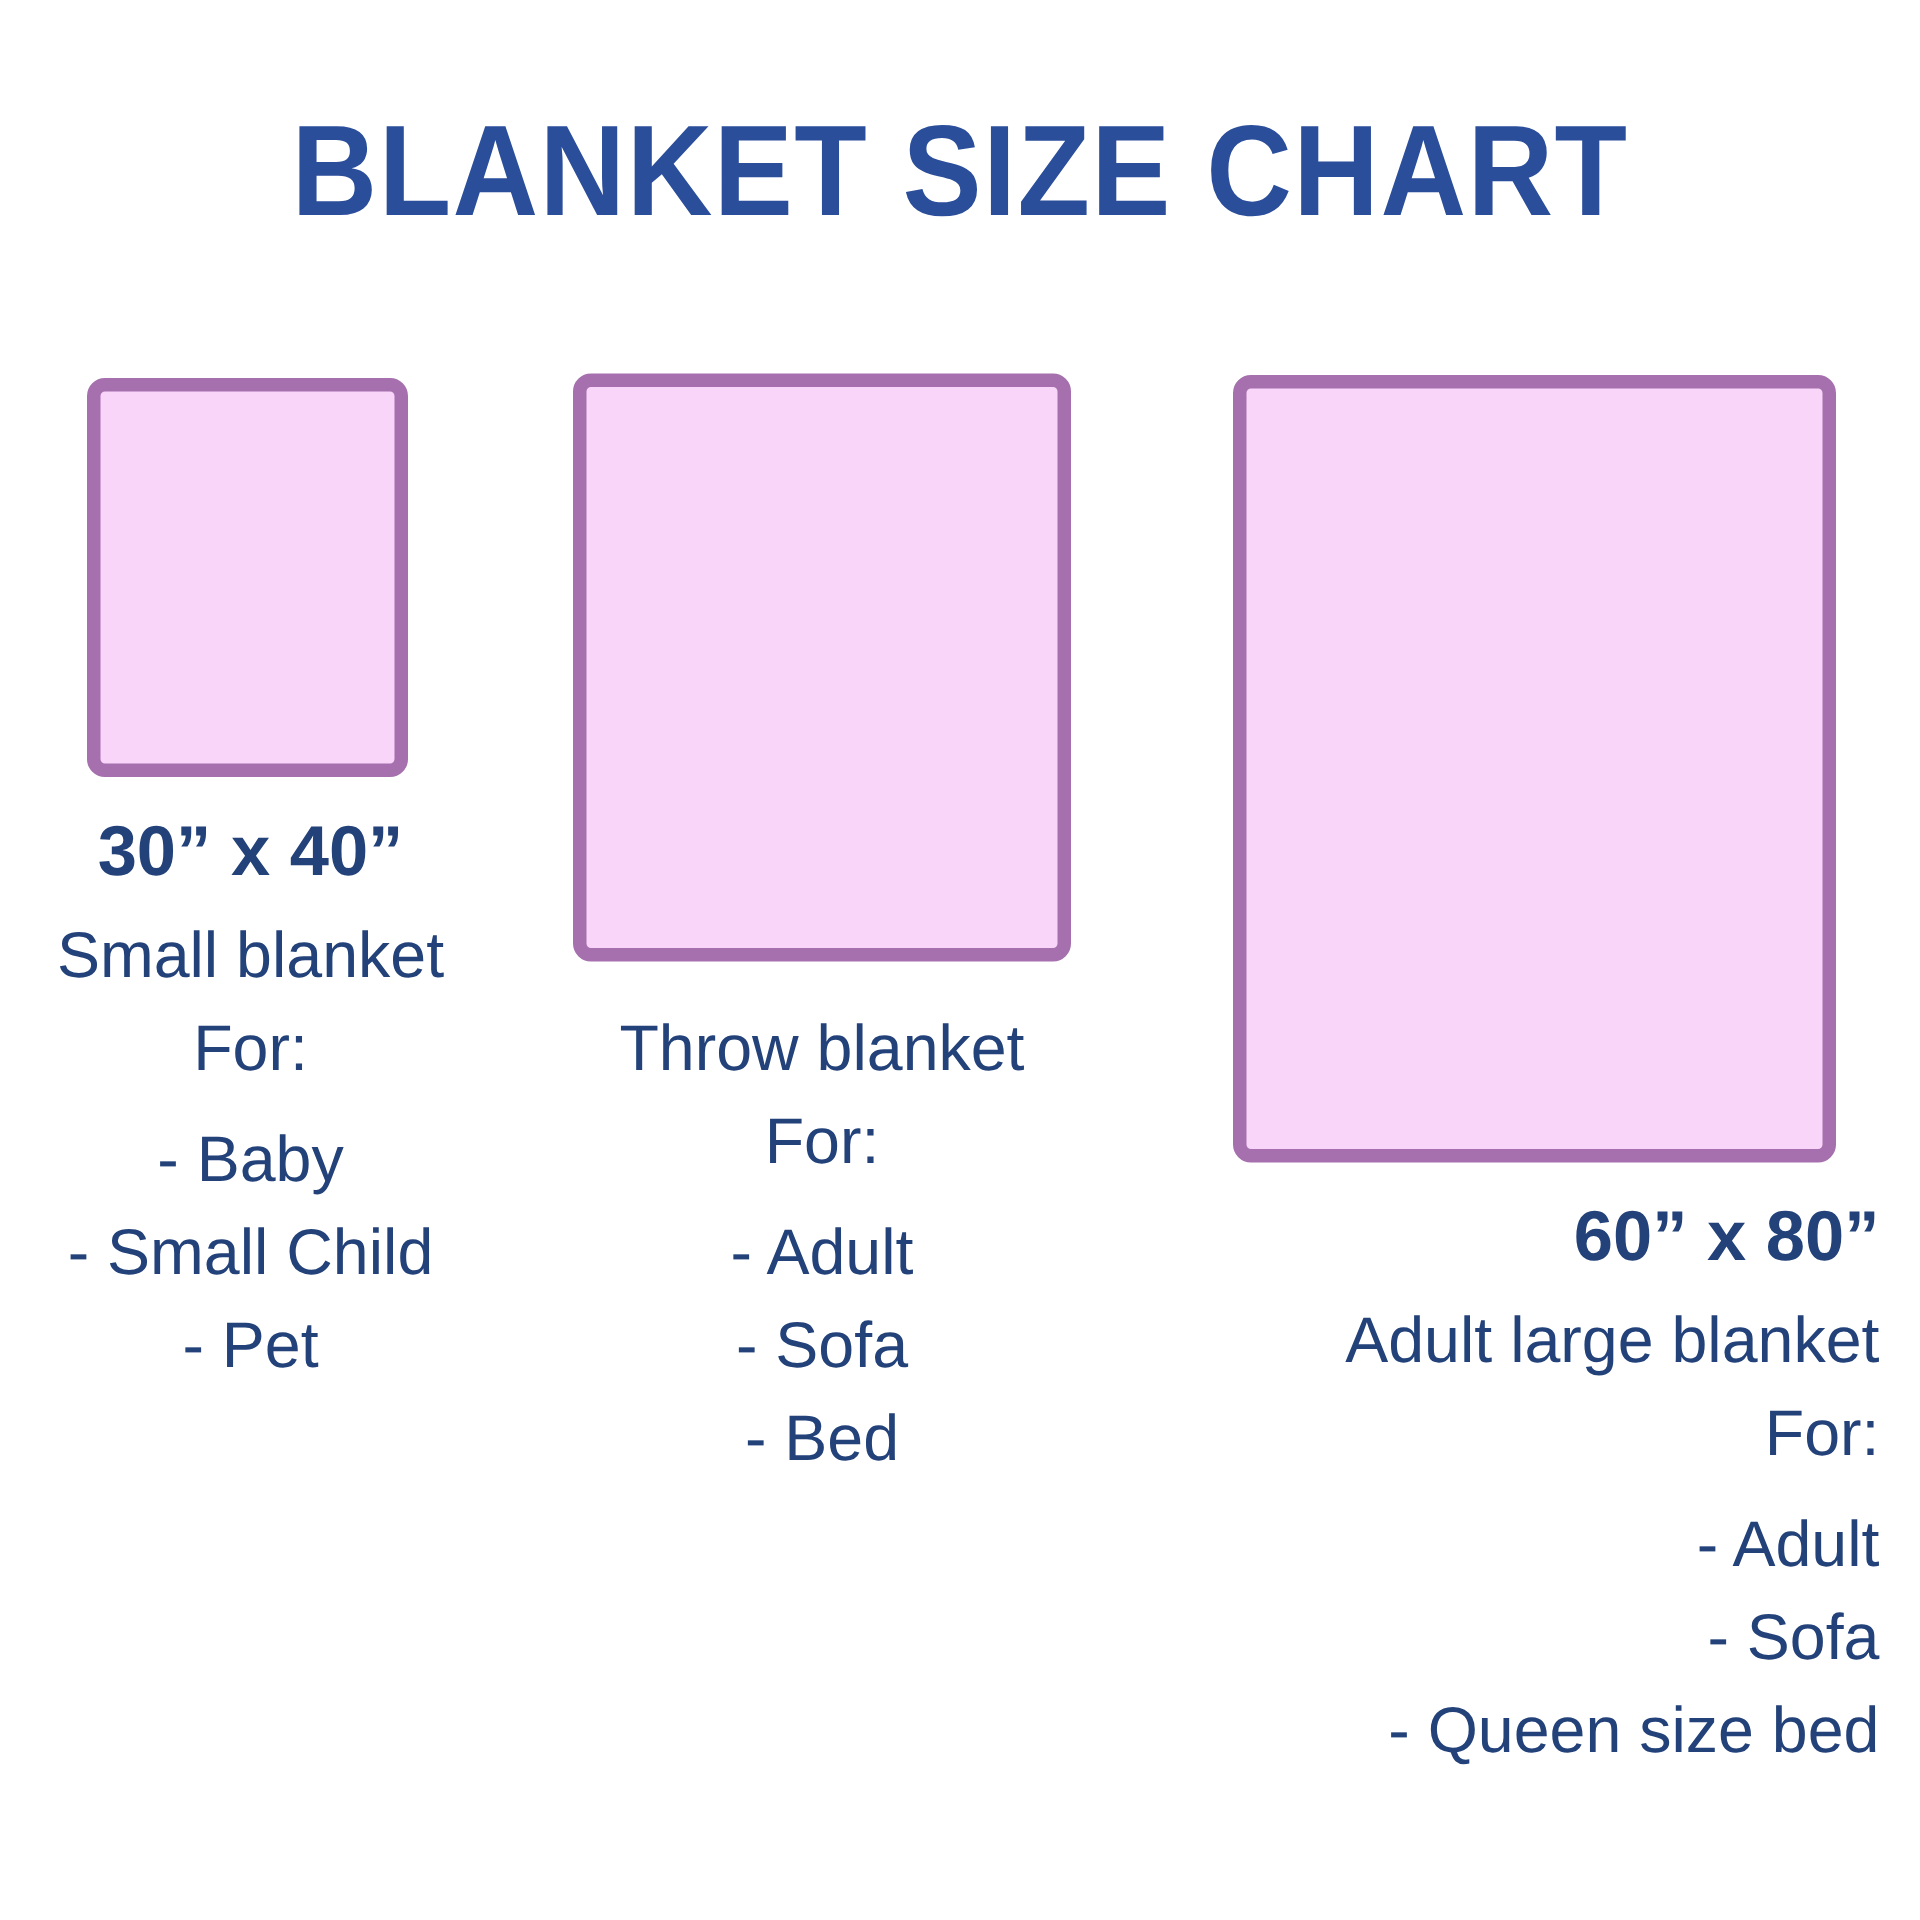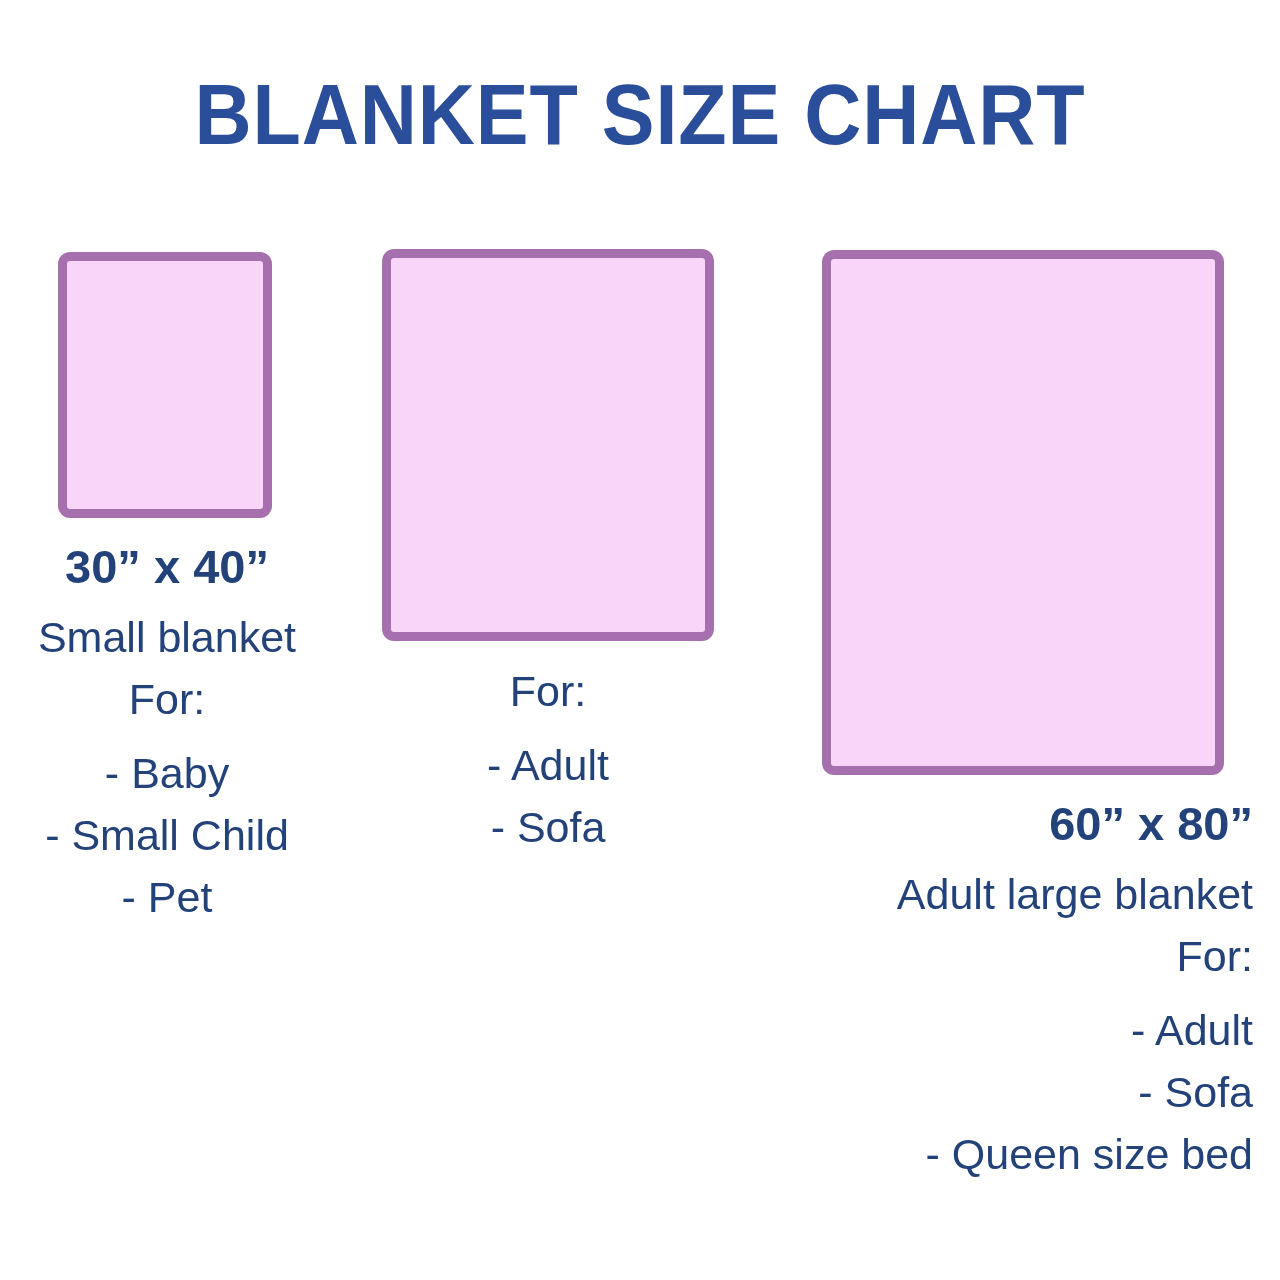--- a/index.html
+++ b/index.html
@@ -117,24 +117,26 @@
         <div class="bullet">- Baby</div>
         <div class="bullet">- Small Child</div>
         <div class="bullet">- Pet</div>
       </div>
     </div>
   </div>
 
   <div class="column" id="col-2">
     <div class="swatch"></div>
     <div class="caption">
+      <div class="name-label">Throw blanket</div>
       <div class="for-label">For:</div>
       <div class="bullets">
         <div class="bullet">- Adult</div>
         <div class="bullet">- Sofa</div>
+        <div class="bullet">- Bed</div>
       </div>
     </div>
   </div>
 
   <div class="column" id="col-3">
     <div class="swatch"></div>
     <div class="caption">
       <div class="dim-label">60” x 80”</div>
       <div class="name-label">Adult large blanket</div>
       <div class="for-label">For:</div>

